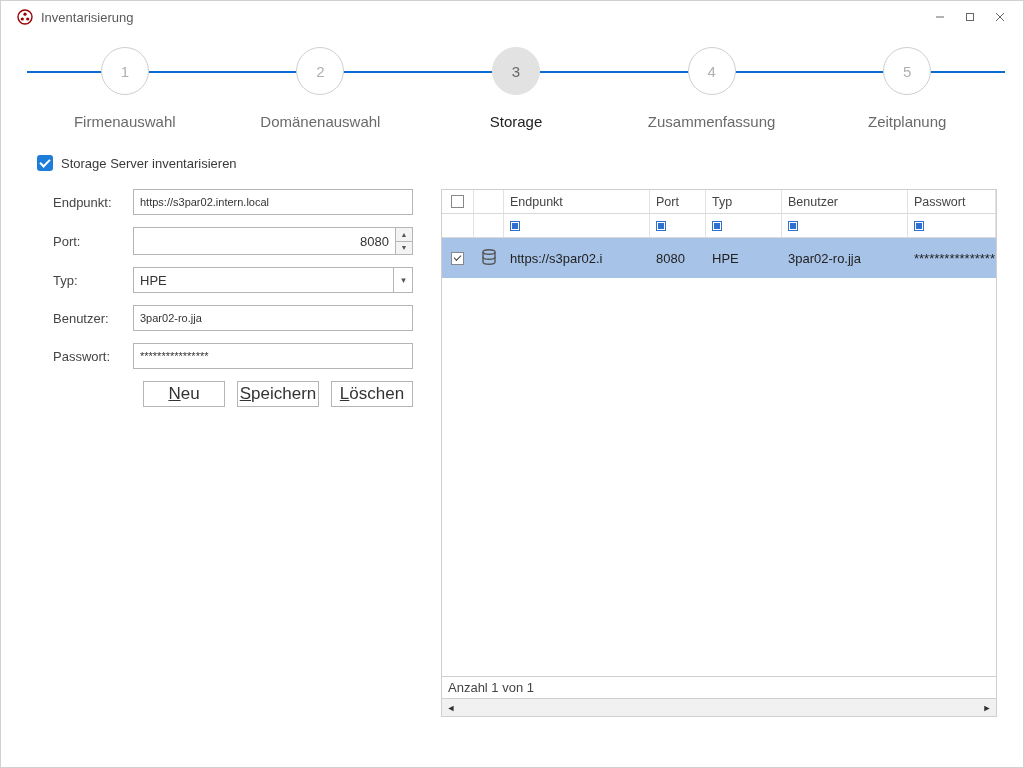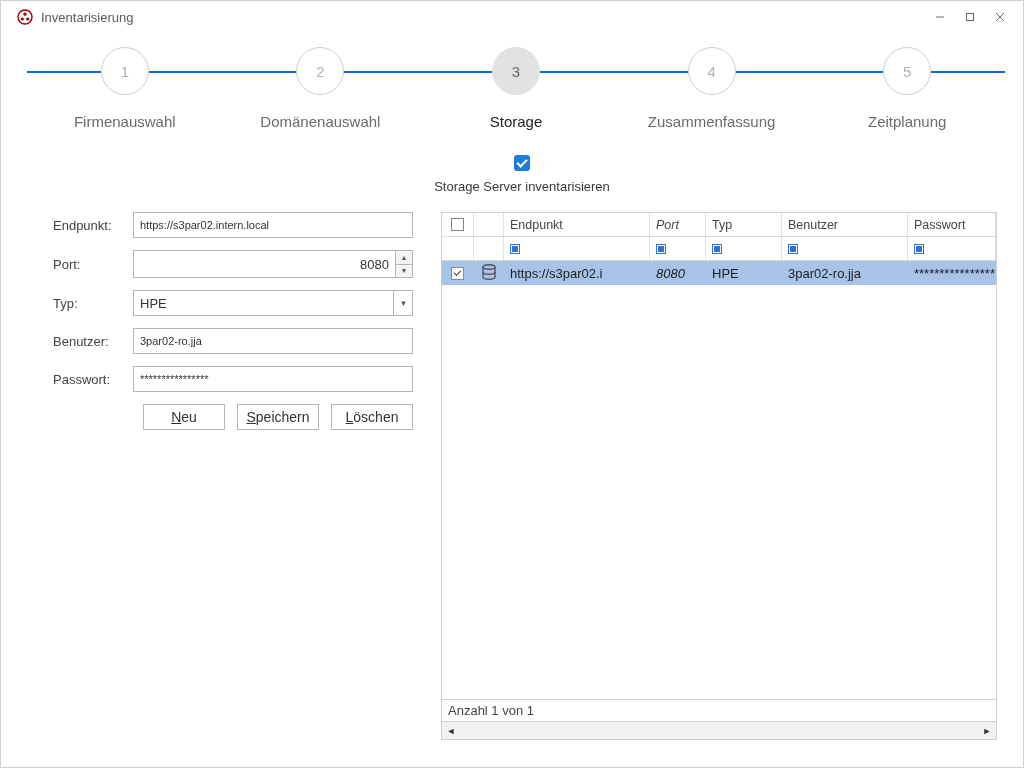--- a/index.html
+++ b/index.html
@@ -18,58 +18,58 @@
   .stepper { position:relative; height:100px; margin:8px 18px 0 18px; }
   .step-line { position:absolute; top:30px; left:0; right:0; height:2px; background:#0c6cd6; }
   .steps { position:absolute; left:0; right:0; top:0; display:flex; justify-content:space-between; align-items:flex-start; }
   .step { flex:1 1 0; display:flex; flex-direction:column; align-items:center; position:relative; }
   .step-circle { width:48px; height:48px; border-radius:50%; background:#fff; border:1.5px solid #cfcfcf; display:flex; align-items:center; justify-content:center; font-size:15px; color:#b0b0b0; z-index:2; margin-top:6px; }
   .step.current .step-circle { background:#e2e2e2; border-color:#e2e2e2; color:#666; }
   .step-label { margin-top:18px; font-size:15px; color:#6a6a6a; }
   .step.current .step-label { color:#222; font-weight:500; }
 
   
-  .chkrow { margin:14px 16px 0 28px; display:flex; align-items:center; gap:8px;flex-direction:column; }
+  .chkrow { margin:14px 16px 0 28px; display:flex; align-items:center; gap:8px; }
   .chkbox { width:16px; height:16px; border-radius:3px; background:#1e7dd8; position:relative; }
   .chkbox::after { content:""; position:absolute; left:3px; top:4px; width:8px; height:4px; border-left:2px solid #fff; border-bottom:2px solid #fff; transform:rotate(-45deg); }
 
   
   .main { display:flex; gap:28px; padding:18px 28px 0 28px;margin-left:16px; }
   .form { width:380px; }
   .form-row { display:flex; align-items:center; margin-bottom:12px; }
   .form-row label { width:80px; color:#444; }
   .tinput { flex:1; height:26px; border:1px solid #b5b5b5; padding:0 6px; font-size:11px; color:#333; background:#fff; }
   .spinput-wrap { flex:1; display:flex; }
   .spinput { flex:1; height:28px; border:1px solid #b5b5b5; border-right:none; text-align:right; padding:0 6px; font-size:13px; color:#333; background:#fff; }
   .spinbtns { width:18px; display:flex; flex-direction:column; }
   .spinbtn { flex:1; border:1px solid #b5b5b5; background:#f4f4f4; display:flex; align-items:center; justify-content:center; font-size:7px; color:#555; }
   .spinbtn:first-child { border-bottom:none; }
   .select-wrap { flex:1; position:relative; }
   .select { width:100%; height:26px; border:1px solid #b5b5b5; padding:0 22px 0 6px; font-size:13px; color:#333; background:#fff; display:flex; align-items:center; }
   .select-arrow { position:absolute; right:0; top:0; width:20px; height:26px; border-left:1px solid #b5b5b5; display:flex; align-items:center; justify-content:center; font-size:9px; color:#555; }
 
   .btn-row { display:flex; gap:12px; padding-left:90px; }
-  .btn { width:82px; height:26px; border:1px solid #b5b5b5; background:#fff; display:flex; align-items:center; justify-content:center; font-size:14px; color:#333; cursor:default; }
+  .btn { width:82px; height:26px; border:1px solid #b5b5b5; background:#fff; display:flex; align-items:center; justify-content:center; font-size:17px; color:#333; cursor:default; }
   .btn .ul { text-decoration:underline; }
 
   
   .grid-wrap { flex:1; border:1px solid #cfcfcf; height:528px; display:flex; flex-direction:column; position:relative; }
   .grid-header { display:flex; height:24px; background:#fff; border-bottom:1px solid #d9d9d9; font-size:12.5px; color:#444; }
   .gh { border-right:1px solid #e2e2e2; display:flex; align-items:center; padding:0 6px; overflow:hidden; }
   .gh.chk { width:32px; justify-content:center; padding:0; }
   .gh.icon { width:30px; }
 
   .grid-filter { display:flex; height:24px; border-bottom:1px solid #d9d9d9; }
   .gf { border-right:1px solid #e2e2e2; display:flex; align-items:center; justify-content:flex-start; padding:0 6px; }
   .gf.chk { width:32px; }
   .gf.icon { width:30px; }
   .fbox { width:10px; height:10px; border:1.5px solid #2f6fd0; position:relative; }
   .fbox::after { content:""; position:absolute; left:1px; top:1px; right:1px; bottom:1px; background:#2f6fd0; }
 
-  .grid-row { display:flex; height:24px; align-items:center; background:#a7c3e8; color:#222; }
+  .grid-row { display:flex; height:40px; align-items:center; background:#a7c3e8; color:#222; }
   .gc { border-right:1px solid transparent; display:flex; align-items:center; padding:0 6px; overflow:hidden; white-space:nowrap; }
   .gc.chk { width:32px; justify-content:center; padding:0; }
   .gc.icon { width:30px; justify-content:center; padding:0; }
   .rowchk { width:13px; height:13px; background:#fff; border:1px solid #888; position:relative; }
   .rowchk::after { content:""; position:absolute; left:2px; top:2px; width:6px; height:3px; border-left:1.5px solid #444; border-bottom:1.5px solid #444; transform:rotate(-45deg); }
   .hdrchk { width:13px; height:13px; background:#fff; border:1px solid #888; }
 
   .grid-body { flex:1; background:#fff; }
 
   .grid-footer { height:22px; border-top:1px solid #d0d0d0; display:flex; align-items:center; padding:0 6px; font-size:13px; color:#444; }
@@ -77,21 +77,21 @@
   .hs-arrow { position:absolute; top:0; width:18px; height:18px; display:flex; align-items:center; justify-content:center; font-size:9px; color:#333; }
   .hs-left { left:0; }
   .hs-right { right:0; }
 
   
   .navbtns { position:absolute; right:28px; bottom:18px; display:flex; gap:12px; }
   .navbtn { width:90px; height:28px; border:1px solid #b5b5b5; background:#fff; display:flex; align-items:center; justify-content:center; font-size:13px; color:#333; }
 
   
   .w-ep   { width:146px; }
-  .w-port { width:56px;font-style:italic; }
+  .w-port { width:56px; }
   .w-typ  { width:76px; }
   .w-ben  { width:126px; }
   .w-pw   { width:88px; flex:1 1 auto; }
 </style>
 </head>
 <body>
 
 <div class="window">
 
   <div class="titlebar">

